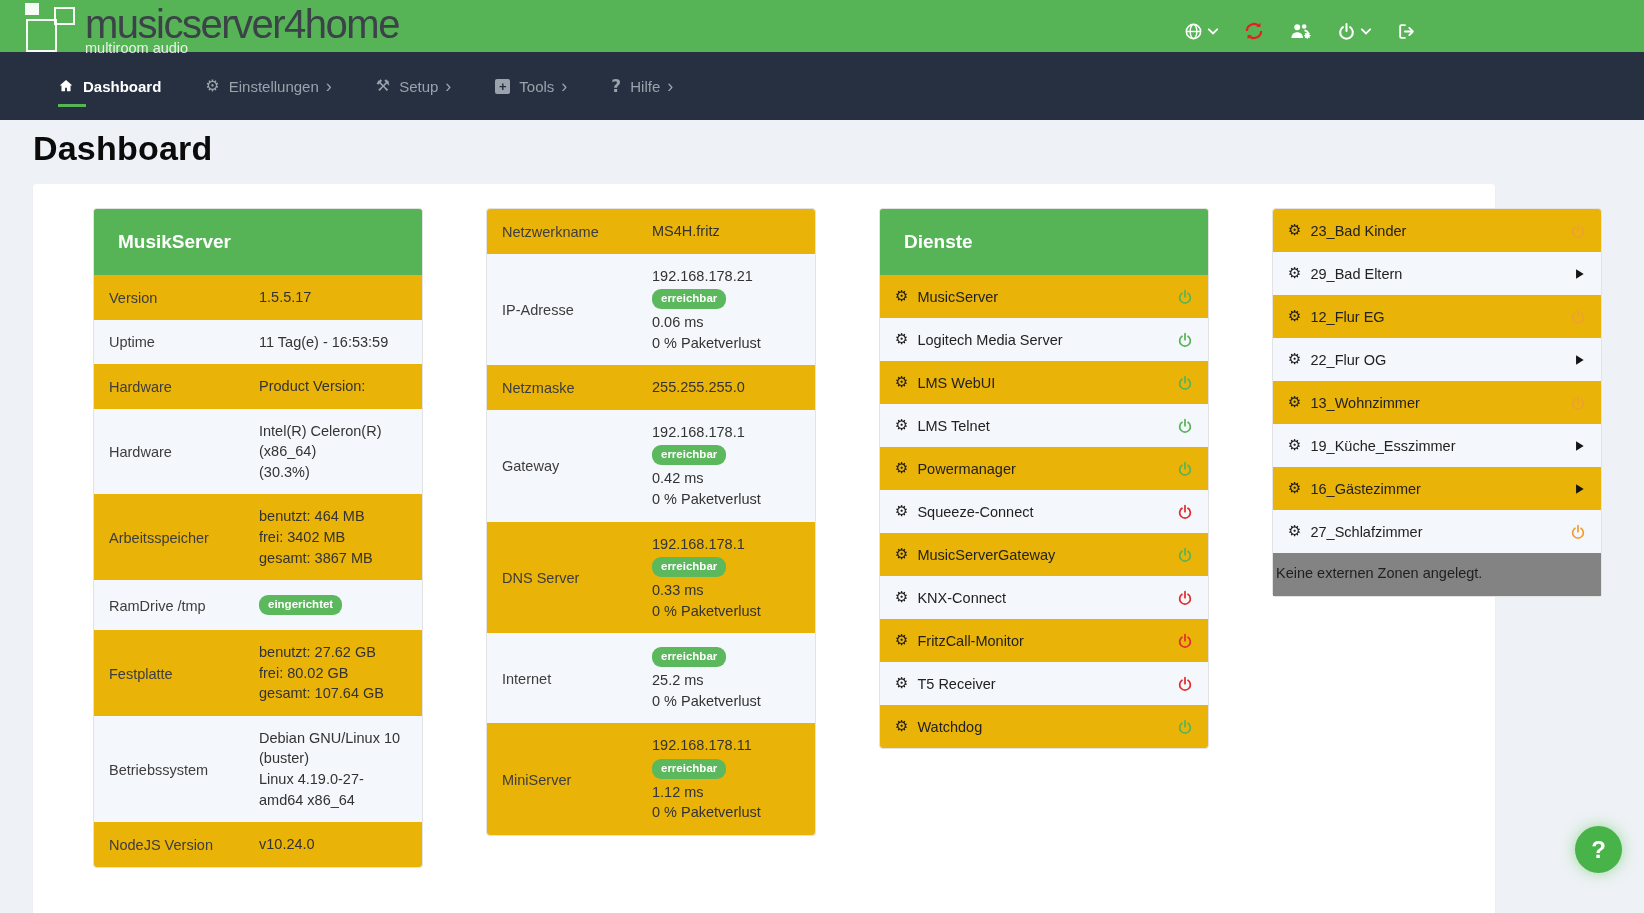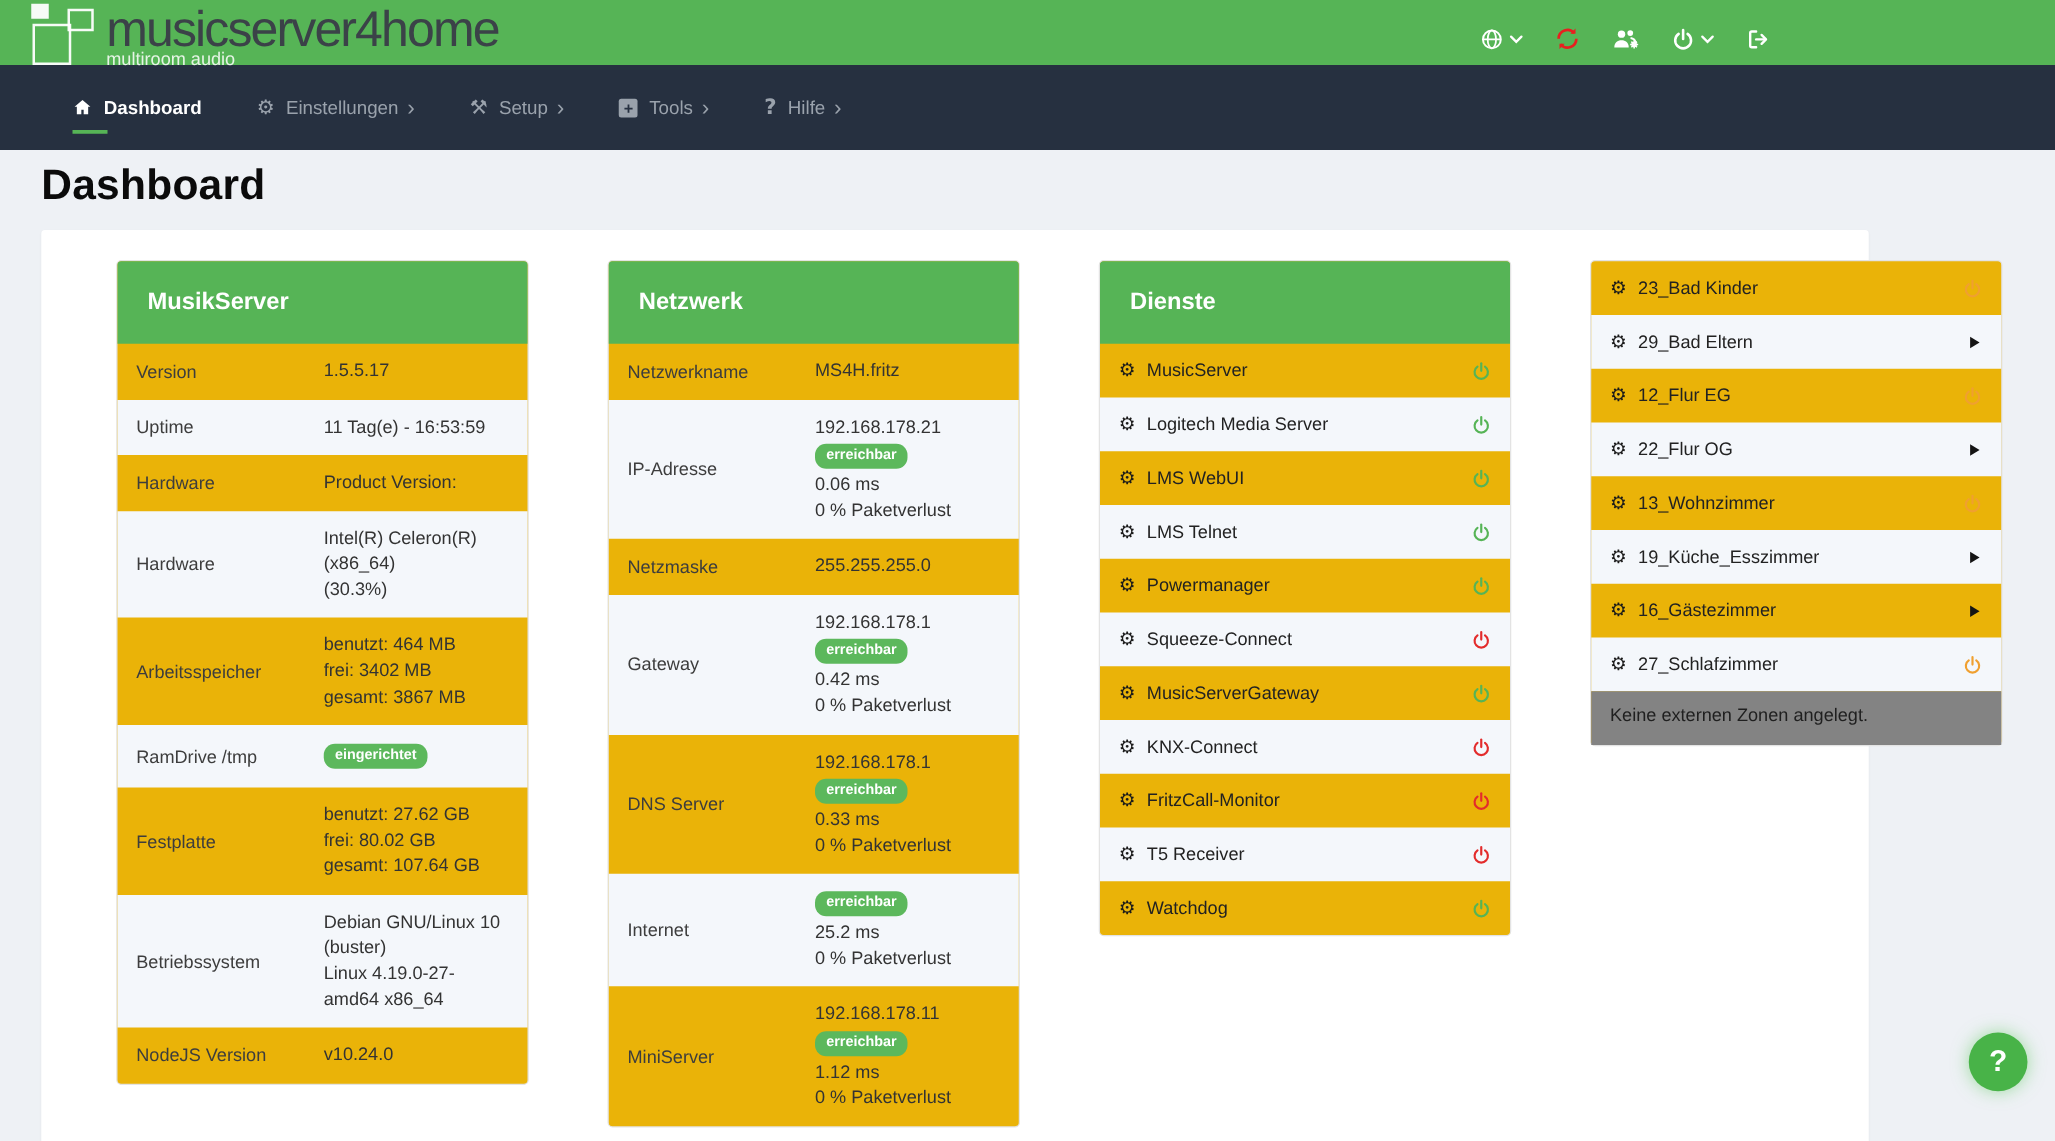--- a/index.html
+++ b/index.html
@@ -55,21 +55,21 @@
   .srow { display:flex; align-items:center; gap:9px; padding:0 15px; height:43px; font-size:14.5px; color:#222; }
   .srow .gear { font-size:15px; color:#1a1a1a; cursor:pointer; }
   .srow-label { flex:1; }
   .row-action { display:flex; align-items:center; cursor:pointer; }
   .row-action[data-status="on"] { color:#56b456; }
   .row-action[data-status="off"] { color:#e32c2c; }
   .row-action[data-status="standby"] { color:#f0a030; }
   .row-action[data-status="playing"] { color:#141414; }
   .row-action .ic-play { display:none; }
   .row-action[data-status="playing"] .ic-play { display:block; }
-  .zone-note { background:#838383; color:#1f1f1f; font-size:14.5px; padding:12px 15px; height:43px; }
+  .zone-note { background:#838383; color:#1f1f1f; font-size:14.5px; padding:12px 3px; height:43px; }
   .card .zone-note { background:#838383 !important; }
 
   
   .help-fab { position:fixed; right:22px; bottom:40px; width:47px; height:47px; border-radius:50%;
     background:#48b348; color:#fff; font-size:24px; font-weight:bold; border:none; cursor:pointer;
     box-shadow:0 0 14px rgba(90,200,90,.55); font-family:"Liberation Sans",sans-serif; }
   svg { display:block; }
 </style>
 </head>
 <body>
@@ -258,21 +258,20 @@
         <div class="kv-row">
           <span class="kv-label">NodeJS Version</span>
           <span class="kv-value">
               <span class="kv-main">v10.24.0</span>
             </span>
         </div>
       </div>
     </section>
 
     <section class="card">
-      <div class="card-header">Netzwerk</div>
       <div class="card-body">
         <div class="kv-row">
           <span class="kv-label">Netzwerkname</span>
           <span class="kv-value">
               <span class="kv-main">MS4H.fritz</span>
             </span>
         </div>
         <div class="kv-row">
           <span class="kv-label">IP-Adresse</span>
           <span class="kv-value">

